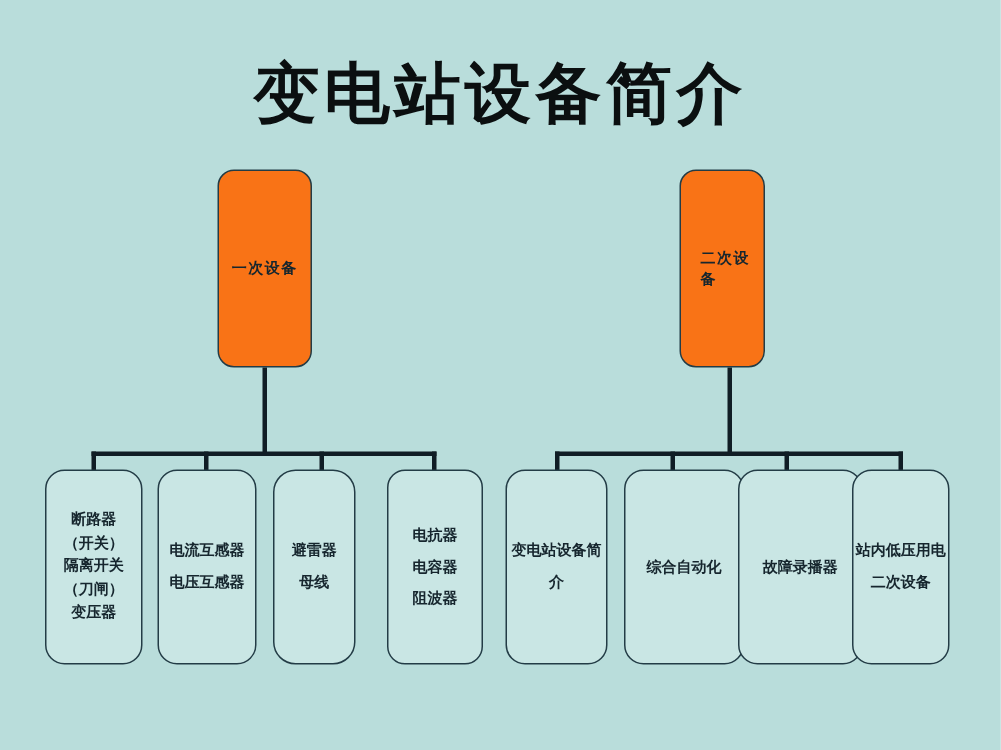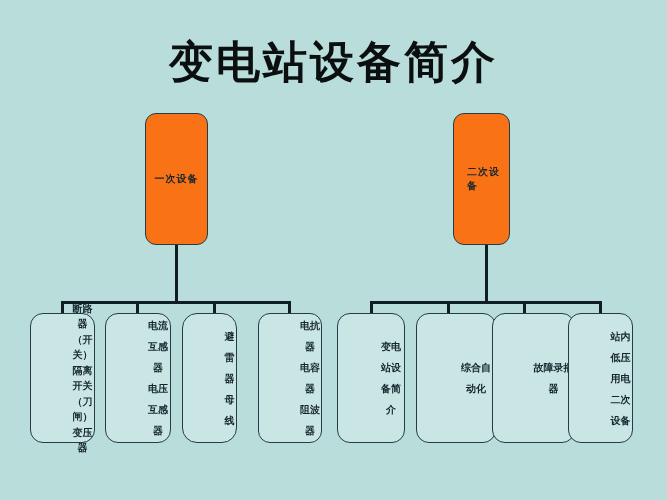--- a/index.html
+++ b/index.html
@@ -39,21 +39,20 @@
     top:313px;height:130px;
     background:#c9e6e4;
     border:1.5px solid #233c46;
     border-radius:13px;
     display:flex;align-items:center;justify-content:center;
     text-align:center;
     font-size:10px;font-weight:bold;color:#16262e;
     white-space:pre-line;
     line-height:2.1;
     box-sizing:border-box;
-    padding-left:40px;
   }
   .cbox.tight{line-height:1.55;}
   .line{position:absolute;background:#101d25;}
   .vline{width:3px;top:245px;height:58px;}
   .hline{height:3px;top:301px;}
   .stub{width:3px;top:301px;height:14px;}
 </style>
 </head>
 <body>
 

